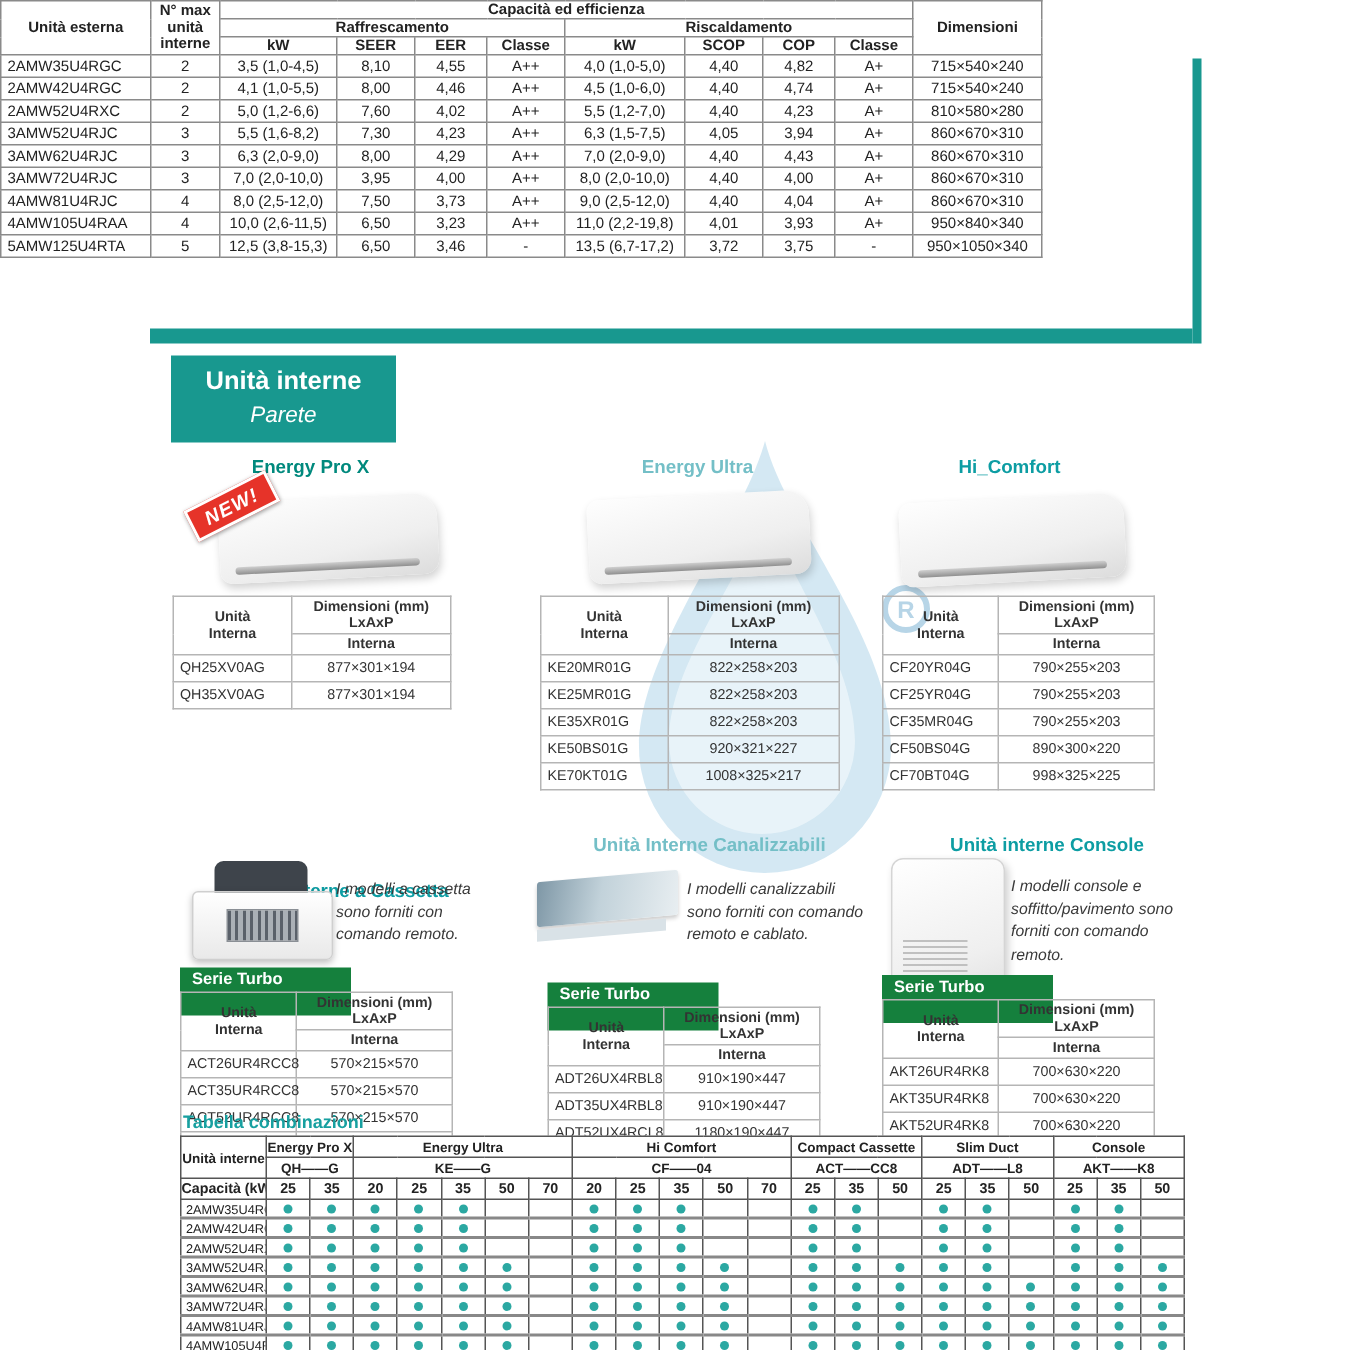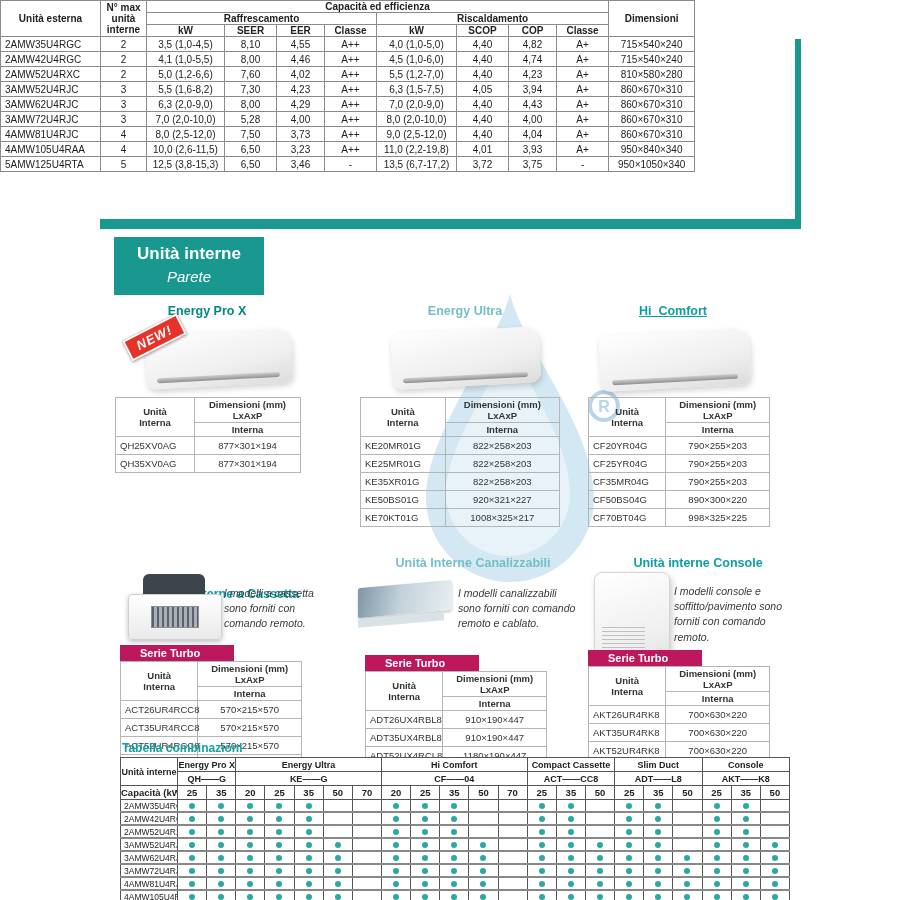--- a/index.html
+++ b/index.html
@@ -49,22 +49,22 @@
               background:repeating-linear-gradient(90deg,#5a616a 0 2px,#aab0b6 2px 5px);}
   .ac-duct{position:absolute;z-index:1;}
   .duct-body{width:100%;height:30px;background:linear-gradient(100deg,#7E97A6,#C2D2DA 45%,#E8EEF1);
              transform:skewY(-5deg);border-radius:2px;box-shadow:0 2px 3px rgba(0,0,0,.2);}
   .duct-base{width:92%;height:8px;background:#D9E2E7;margin-top:2px;transform:skewY(-5deg);}
   .ac-console{position:absolute;z-index:1;background:linear-gradient(160deg,#ffffff,#efefef 72%,#e2e2e2);
               border:1px solid #d5d5d5;border-radius:8px;box-shadow:2px 3px 6px rgba(0,0,0,.2);}
   .console-grille{position:absolute;left:10%;bottom:10%;width:58%;height:32%;
                   background:repeating-linear-gradient(0deg,#c0c0c0 0 1px,transparent 1px 4px);}
   .desc{position:absolute;z-index:1;font-style:italic;font-size:10.5px;line-height:1.45;color:#3a3a3a;}
-  .serie-label{position:absolute;z-index:1;background:#be185d;color:#fff;font-weight:bold;font-size:11px;
-               width:114px;height:16px;line-height:16px;padding-left:20px;box-sizing:border-box;}
+  .serie-label{position:absolute;z-index:1;background:#15803d;color:#fff;font-weight:bold;font-size:11px;
+               width:114px;height:32px;line-height:16px;padding-left:8px;box-sizing:border-box;}
   
   .combo-title{position:absolute;left:122px;top:741px;z-index:1;font-weight:bold;font-size:12px;color:#17A0A0;text-align:center;}
   .combo{position:absolute;left:120px;top:757px;width:670px;z-index:1;border-collapse:collapse;table-layout:fixed;background:#fff;}
   .combo th,.combo td{border:1px solid #555;text-align:center;padding:0;overflow:hidden;white-space:nowrap;}
   .combo th{font-size:9px;font-weight:bold;height:13px;}
   .combo th.cap{height:13px;font-size:9.5px;}
   .combo td{height:11px;font-size:8.5px;border-bottom:2px solid #888;}
   .combo .ulab{width:56px;}
   .combo td.ulab{text-align:left;padding-left:3px;}
   .dot{display:inline-block;width:6px;height:6px;border-radius:50%;background:#2BA8A2;vertical-align:middle;}
@@ -183,21 +183,21 @@
           <td>7,0 (2,0-9,0)</td>
           <td>4,40</td>
           <td>4,43</td>
           <td>A+</td>
           <td>860×670×310</td>
         </tr>
         <tr>
           <td class="al">3AMW72U4RJC</td>
           <td>3</td>
           <td>7,0 (2,0-10,0)</td>
-          <td>5,28</td>
+          <td>3,95</td>
           <td>4,00</td>
           <td>A++</td>
           <td>8,0 (2,0-10,0)</td>
           <td>4,40</td>
           <td>4,00</td>
           <td>A+</td>
           <td>860×670×310</td>
         </tr>
         <tr>
           <td class="al">4AMW81U4RJC</td>
@@ -243,21 +243,21 @@
   <div class="layer outdoor-bar"></div>
   <div class="layer outdoor-strip"></div>
 
   <div class="banner banner2">
     <div class="l1">Unità interne</div>
     <div class="l2">Parete</div>
   </div>
 
   <div class="sec-title t-dark" style="left:112px;top:304px;width:190px;">Energy Pro X</div>
   <div class="sec-title t-light" style="left:370px;top:304px;width:190px;">Energy Ultra</div>
-  <div class="sec-title t-teal" style="left:578px;top:304px;width:190px;text-decoration:underline;">Hi_Comfort</div>
+  <div class="sec-title t-teal" style="left:578px;top:304px;width:190px;">Hi_Comfort</div>
 
   <div class="ac-wall" style="left:146px;top:332px;width:146px;height:54px;">
       <div class="vent"></div>
     </div>
   <div class="new-badge" style="left:124px;top:326px;">NEW!</div>
   <div class="ac-wall" style="left:392px;top:330px;width:148px;height:56px;">
       <div class="vent"></div>
     </div>
   <div class="ac-wall" style="left:600px;top:332px;width:150px;height:56px;">
       <div class="vent"></div>

